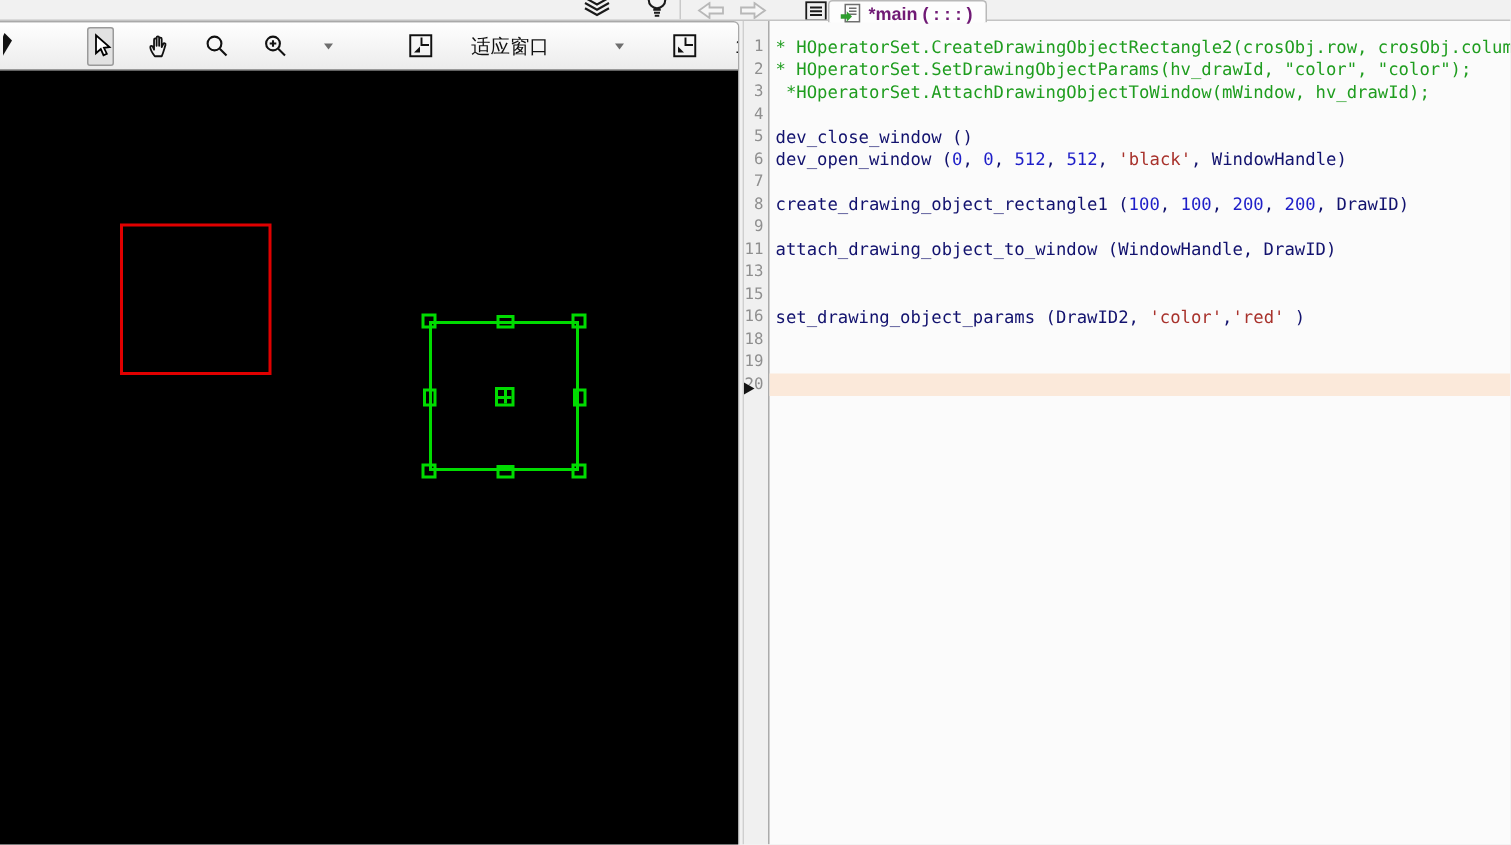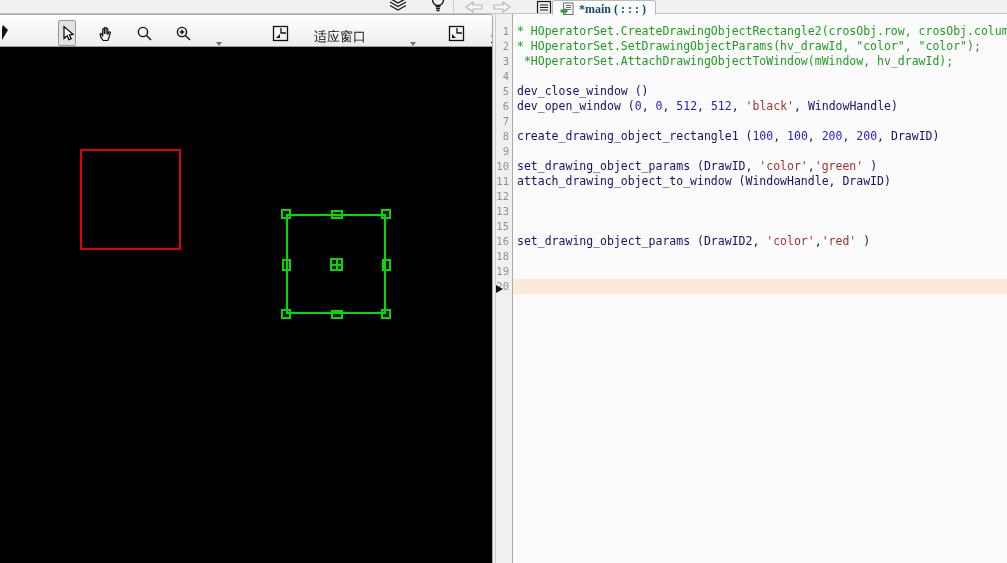--- a/index.html
+++ b/index.html
@@ -7,36 +7,36 @@
   body { font-family:"Liberation Sans", sans-serif; background:#f1f1f1; position:relative; }
 
   
   .topbar { position:absolute; left:0; top:0; width:1007px; height:14px;
             background:#f1f1f1; border-bottom:1px solid #c4c4c4; overflow:hidden; z-index:1; }
   .topbar .cuticon { position:absolute; top:-9px; }
   .topbar .vsep { position:absolute; top:0; width:1px; height:13px; background:#c9c9c9; }
   .tab { position:absolute; left:552px; top:0; height:15px; z-index:3;
          background:#fdfdfd; border:1px solid #b9b9b9; border-bottom:none;
          border-radius:3px 3px 0 0; display:flex; align-items:flex-start; gap:5px; padding:1px 9px 0 7px; }
-  .tab-label { font-family:Liberation Serif, serif; font-size:12px; font-weight:bold; color:#0c4a6e; white-space:pre; }
+  .tab-label { font-family:Liberation Sans, sans-serif; font-size:12px; font-weight:bold; color:#701a75; white-space:pre; }
 
   
   .gwin { position:absolute; left:0; top:14px; width:493px; height:552px;
           background:#f0f0f0; border:1px solid #a9a9a9; border-left:none;
           border-radius:0 4px 0 0; z-index:2; display:flex; flex-direction:column; overflow:hidden; }
   .gtitle { height:24px; display:flex; align-items:stretch; }
   .gtitle .torange { flex:1; background:var(--orange); color:#000;
           font-family:"DejaVu Sans Mono", monospace; font-size:13px; line-height:24px;
           padding-left:4px; white-space:nowrap; overflow:hidden; }
   .gtitle .tbtns { display:flex; align-items:center; gap:3px; padding:0 5px 0 4px; background:#f0f0f0; }
   .winbtn { width:17px; height:15px; background:#f4f4f4; border:1px solid #8f8f8f;
             border-radius:3px; display:flex; align-items:center; justify-content:center; }
 
   .gtools { height:32px; background:linear-gradient(#ffffff,#ececec);
-            border-bottom:1px solid #9a9a9a; display:flex; align-items:flex-end; gap:20px; padding:0 2px; position:relative; }
+            border-bottom:1px solid #9a9a9a; display:flex; align-items:center; gap:20px; padding:0 2px; position:relative; }
   .tbtn { width:26px; height:26px; display:flex; align-items:center; justify-content:center;
           border:1px solid transparent; border-radius:2px; }
   .tbtn.active { background:#e2e2e2; border-color:#9a9a9a; }
   .tbtn.lamp-on { background:#f6ecc9; border-color:#9a9a9a; }
   .tsep { width:1px; height:22px; background:#c6c6c6; margin:0 3px; }
   .caret { width:0; height:0; border-left:3.5px solid transparent; border-right:3.5px solid transparent;
            border-top:4px solid #6e6e6e; margin:0 3px; }
   .tlabel { font-size:13px; color:#111; white-space:nowrap; margin:0 2px 0 4px; }
 
   .gcanvas { flex:1; background:var(--canvas); position:relative; }
@@ -246,32 +246,24 @@
       </div>
       <div class="crow">
         <span class="ln">8</span>
         <span class="ct"><span class="tk-k">create_drawing_object_rectangle1 (</span><span class="tk-n">100</span><span class="tk-k">, </span><span class="tk-n">100</span><span class="tk-k">, </span><span class="tk-n">200</span><span class="tk-k">, </span><span class="tk-n">200</span><span class="tk-k">, DrawID)</span></span>
       </div>
       <div class="crow">
         <span class="ln">9</span>
         <span class="ct"></span>
       </div>
       <div class="crow">
-        <span class="ln">10</span>
-        <span class="ct"><span class="tk-k">set_drawing_object_params (DrawID, </span><span class="tk-s">'color'</span><span class="tk-k">,</span><span class="tk-s">'green'</span><span class="tk-k"> )</span></span>
-      </div>
-      <div class="crow">
         <span class="ln">11</span>
         <span class="ct"><span class="tk-k">attach_drawing_object_to_window (WindowHandle, DrawID)</span></span>
       </div>
       <div class="crow">
-        <span class="ln">12</span>
-        <span class="ct"></span>
-      </div>
-      <div class="crow">
         <span class="ln">13</span>
         <span class="ct"></span>
       </div>
       <div class="crow">
         <span class="ln">15</span>
         <span class="ct"></span>
       </div>
       <div class="crow">
         <span class="ln">16</span>
         <span class="ct"><span class="tk-k">set_drawing_object_params (DrawID2, </span><span class="tk-s">'color'</span><span class="tk-k">,</span><span class="tk-s">'red'</span><span class="tk-k"> )</span></span>

